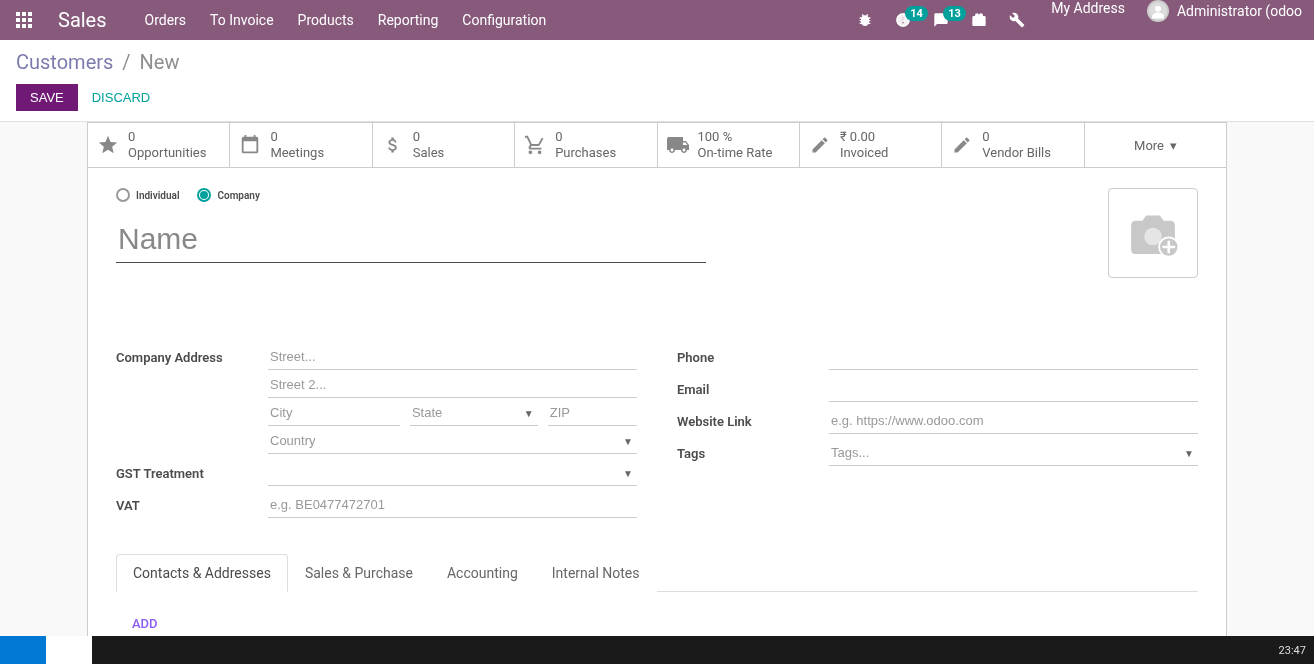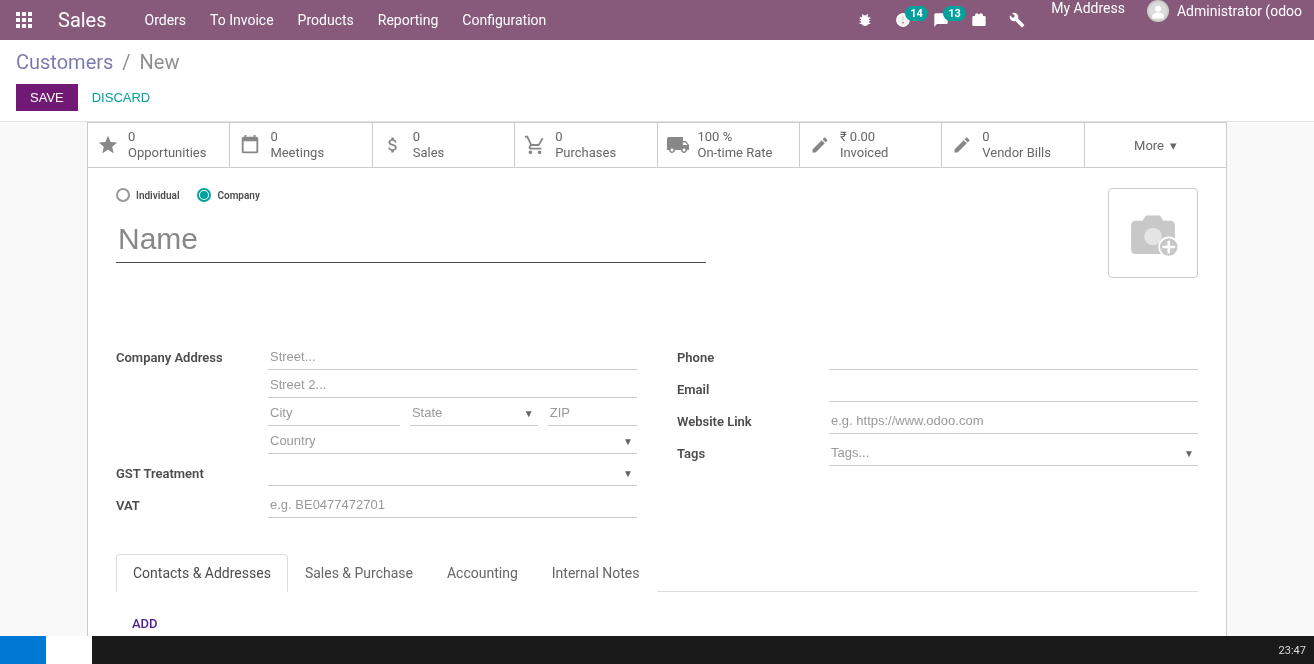--- a/index.html
+++ b/index.html
@@ -57,21 +57,21 @@
 .addr-stack { display: flex; flex-direction: column; gap: 2px; }
 .addr-row { display: flex; gap: 10px; }
 .addr-row .input-line { flex: 1; }
 .select-wrap { position: relative; flex: 1; }
 .select-wrap .caret { position: absolute; right: 4px; top: 8px; color: #666; font-size: 10px; pointer-events: none; }
 
 .tabs { display: flex; border-bottom: 1px solid #ddd; margin-top: 30px; }
 .tab { padding: 10px 16px; border: 1px solid transparent; border-bottom: none; cursor: pointer; color: #666; font-size: 14px; background: #fff; margin-bottom: -1px; }
 .tab.active { border-color: #ddd; border-bottom: 1px solid #fff; color: #4c4c4c; border-radius: 4px 4px 0 0; }
 .tab-content { padding: 24px 16px; }
-.add-btn { color: #4c1d95; font-size: 13px; font-weight: 500; cursor: pointer; text-transform: uppercase; }
+.add-btn { color: #8b5cf6; font-size: 13px; font-weight: 500; cursor: pointer; text-transform: uppercase; }
 
 .taskbar { position: fixed; bottom: 0; left: 0; right: 0; height: 28px; background: #1a1a1a; display: flex; align-items: center; justify-content: flex-end; padding: 0 8px; color: #ddd; font-size: 11px; }
 .taskbar-left { position: absolute; left: 0; display: flex; }
 .tb-block { width: 46px; height: 28px; display: flex; align-items: center; justify-content: center; }
 .tb-blue { background: #0078d4; }
 .tb-white { background: #fff; color: #333; }
 
 svg { display: block; }
 </style>
 </head>

